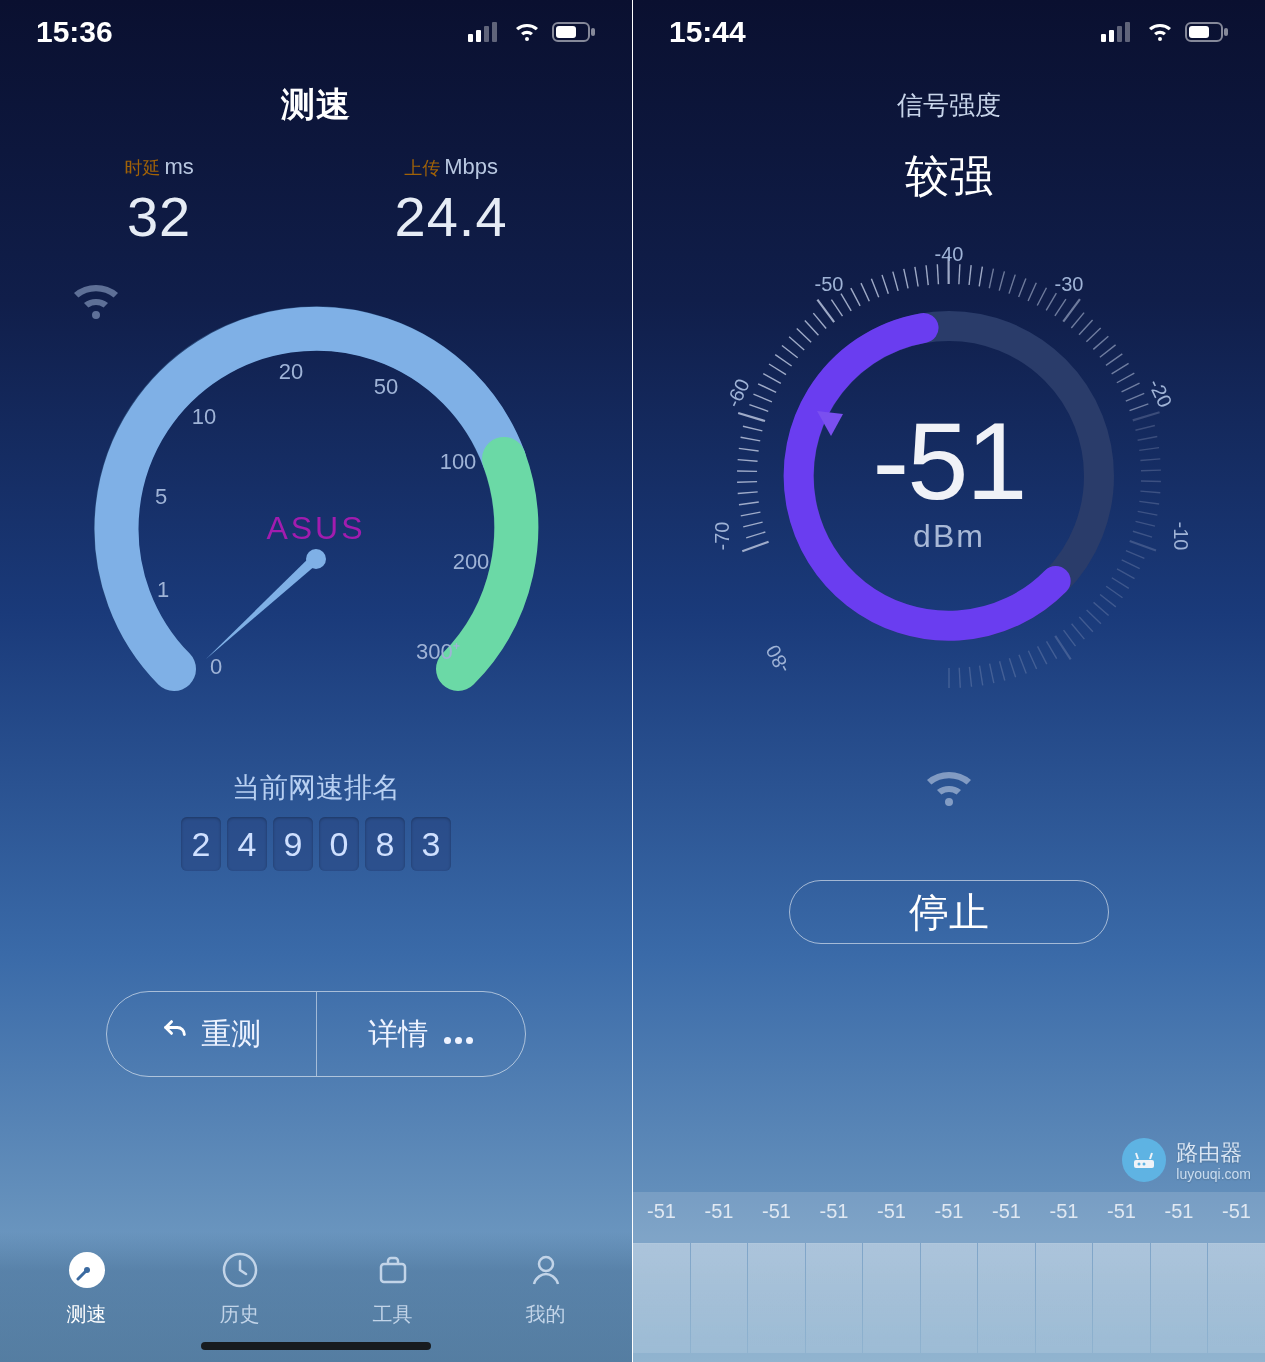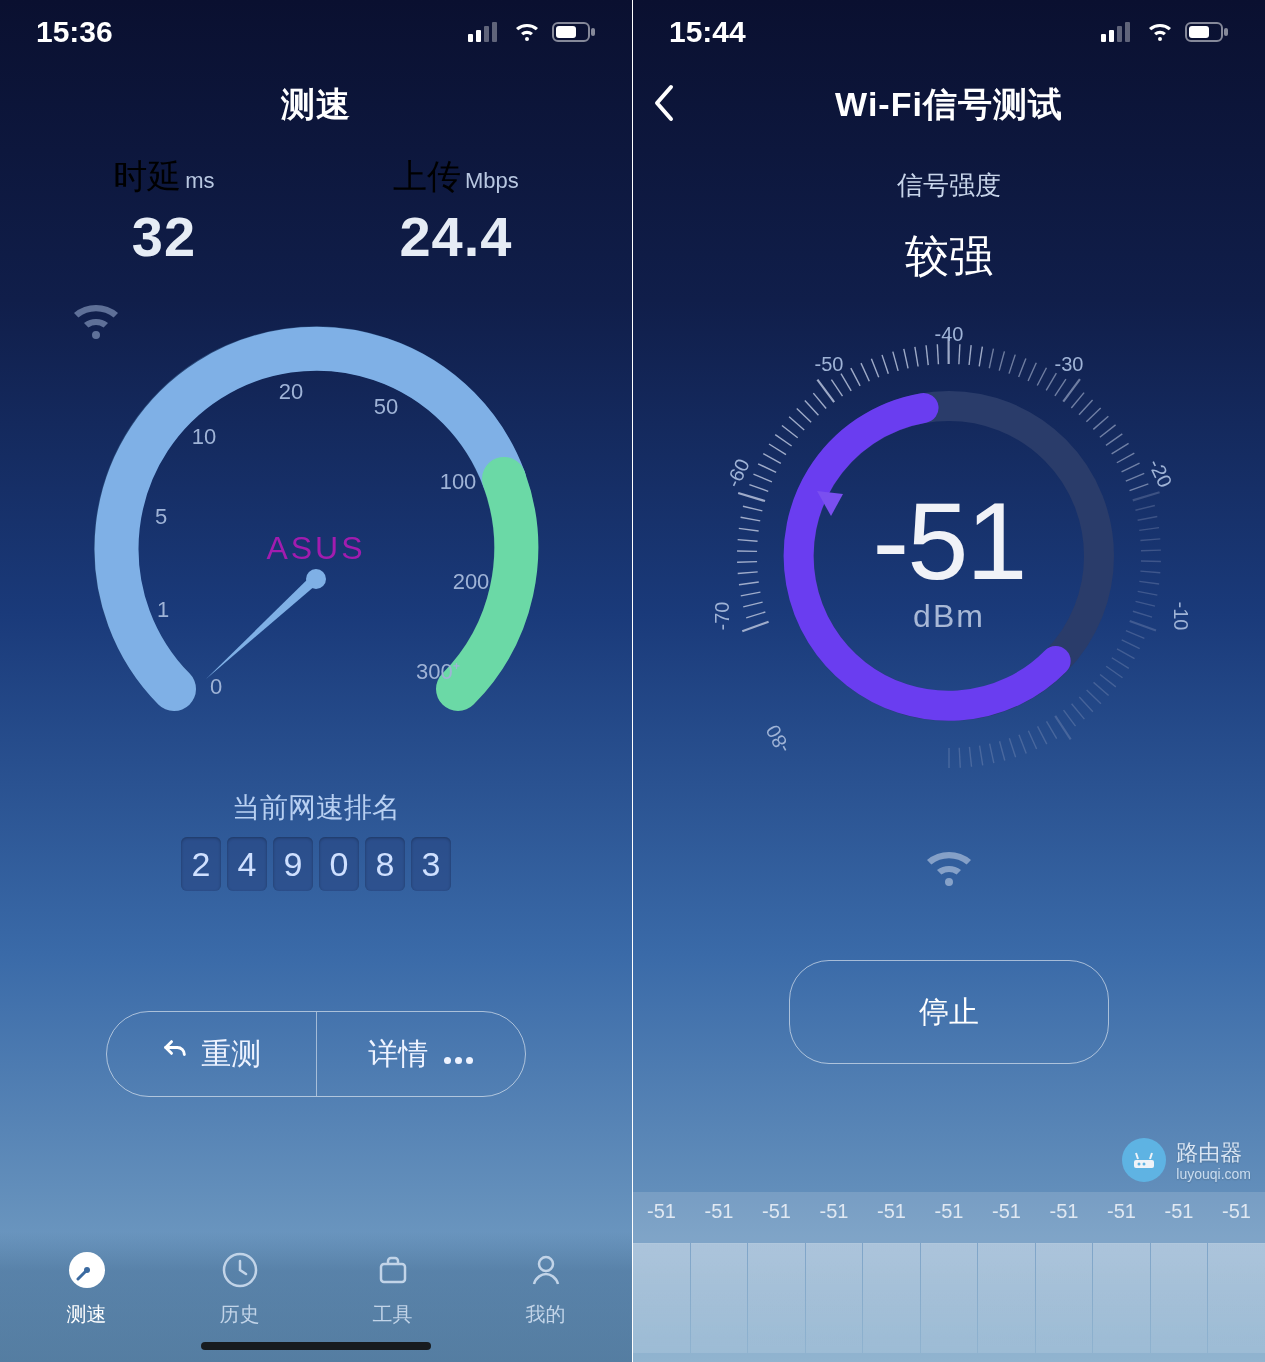--- a/index.html
+++ b/index.html
@@ -17,23 +17,23 @@
   .sig svg, .wifi-s svg, .bat svg { display:block; }
 
   
   .hdr { position:relative; height:70px; display:flex; align-items:center; justify-content:center; margin-top:10px; }
   .hdr .back { position:absolute; left:18px; top:50%; transform:translateY(-50%); }
   .hdr .title { font-size:34px; font-weight:600; letter-spacing:1px; }
 
   
   .stats { display:flex; justify-content:space-around; padding:14px 24px 0 24px; color:#bfcbe0; }
   .stat { text-align:center; }
-  .stat .lbl { font-size:34px; font-weight:400; color:#000000; }
+  .stat .lbl { font-size:18px; font-weight:400; color:#a16207; }
   .stat .unit { font-size:22px; margin-left:4px; color:#b8c7e0; }
-  .stat .val { font-size:56px; font-weight:700; color:#e6ecf5; margin-top:4px; letter-spacing:1px; }
+  .stat .val { font-size:56px; font-weight:400; color:#e6ecf5; margin-top:4px; letter-spacing:1px; }
 
   
   .gauge-box { position:relative; width:500px; height:500px; margin:30px auto 0 auto; }
   .gauge-box svg { position:absolute; inset:0; }
   .gauge-center { position:absolute; inset:0; display:flex; flex-direction:column; align-items:center; justify-content:center; }
   .gauge-center .wifi { opacity:.55; margin-bottom:10px; margin-top:-20px;}
   .gauge-center .net { font-size:32px; color:#a21caf; letter-spacing:3px;margin-top:8px; }
   .tick-num { font-size:22px; fill:#9fb3d6; font-weight:400; text-anchor:middle; }
 
   
@@ -61,21 +61,21 @@
   .sig-lvl { text-align:center; font-size:44px; color:#fff; margin-top:24px; font-weight:500;}
   .sig-gauge { position:relative; width:520px; height:520px; margin:10px auto 0 auto; }
   .sig-center { position:absolute; inset:0; display:flex; flex-direction:column; align-items:center; justify-content:center; }
   .sig-center .v { font-size:110px; font-weight:200; color:#f0f2f7; letter-spacing:-2px; }
   .sig-center .u { font-size:32px; color:#a8b8d6; margin-top:-6px; letter-spacing:2px; }
   .dial-num { font-size:20px; fill:#9fb3d6; font-weight:400; }
 
   .wifi-mid { display:flex; justify-content:center; margin-top:30px; opacity:.55; }
 
   .pill2-row { display:flex; justify-content:center; margin-top:70px; }
-  .pill2 { width:320px; height:104px; border:1.5px solid rgba(255,255,255,.55); border-radius:40px; display:flex; align-items:center; justify-content:center; font-size:30px; }
+  .pill2 { width:320px; height:64px; border:1.5px solid rgba(255,255,255,.55); border-radius:40px; display:flex; align-items:center; justify-content:center; font-size:40px; }
 
   
   .strip { position:absolute; bottom:0; left:0; right:0; height:170px; background:rgba(255,255,255,.14); }
   .hist-labels { display:flex; justify-content:space-between; padding:8px 14px 0 14px; color:#e0e8f2; font-size:20px; }
   .bars { display:flex; align-items:flex-end; height:130px; padding:0 0 0 0; gap:1px; }
   .bars .b { flex:1; background:linear-gradient(180deg,rgba(255,255,255,.35),rgba(255,255,255,.12)); border-top:1px solid rgba(255,255,255,.3); }
 
   .watermark { position:absolute; right:14px; bottom:180px; display:flex; align-items:center; gap:10px; color:#e8f0fa; font-size:22px; opacity:.9; text-shadow:0 1px 2px rgba(0,0,0,.2);}
   .watermark .logo { width:44px; height:44px; border-radius:22px; background:#5fb8e8; display:flex; align-items:center; justify-content:center; }
   .watermark .sub { font-size:14px; color:#d5e5f5; display:block; margin-top:-2px;}
@@ -255,28 +255,20 @@
           <span class="bat">
             <svg width="44" height="22">
                 <rect x="1" y="2" width="36" height="18" rx="5" fill="none" stroke="#fff" stroke-opacity=".5" stroke-width="2"></rect>
                 <rect x="4" y="5" width="20" height="12" rx="3" fill="#fff"></rect>
                 <rect x="39" y="7" width="4" height="8" rx="2" fill="#fff" fill-opacity=".5"></rect>
               </svg>
           </span>
         </span>
       </div>
 
-      <div class="hdr">
-        <span class="back">
-          <svg width="26" height="40" viewBox="0 0 26 40">
-              <path d="M20 4L6 20l14 16" stroke="#fff" stroke-width="4" fill="none" stroke-linecap="round" stroke-linejoin="round"></path>
-            </svg>
-        </span>
-        <span class="title">Wi-Fi信号测试</span>
-      </div>
 
       <div class="sig-lbl">信号强度</div>
       <div class="sig-lvl">较强</div>
 
       <div class="sig-gauge">
         <svg viewBox="0 0 520 520">
           <g id="ticks">
               <line x1="79.57901680910558" y1="325.6678675185284" x2="53.26762342710015" y2="335.24443153164714" stroke="#aeb9d4" stroke-width="2.2" stroke-opacity="0.9"></line>
               <line x1="76.33799869818947" y1="315.96668006782016" x2="57.20654022925086" y2="321.79654257488477" stroke="#aeb9d4" stroke-width="1.4" stroke-opacity="0.9"></line>
               <line x1="73.61819941861376" y1="306.1066634234182" x2="54.20342852471933" y2="310.9094408633576" stroke="#aeb9d4" stroke-width="1.4" stroke-opacity="0.9"></line>

